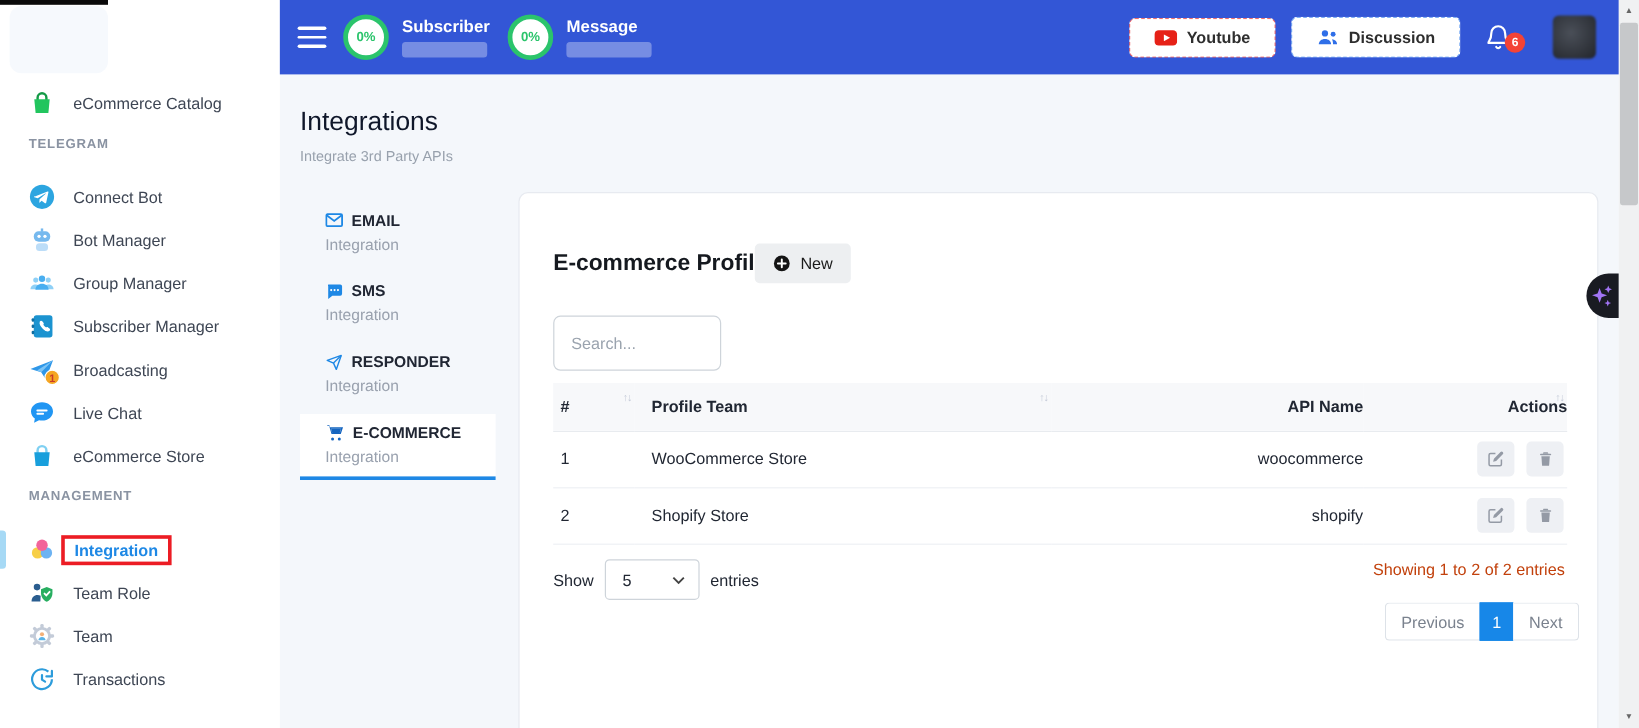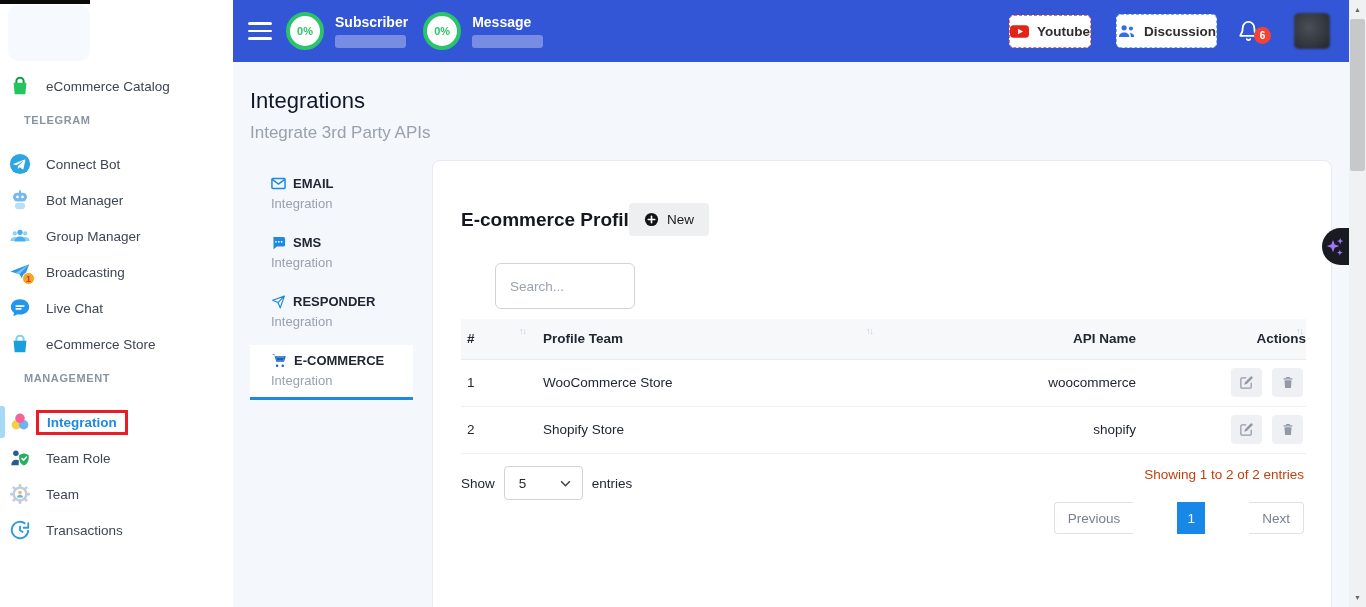--- a/index.html
+++ b/index.html
@@ -4,76 +4,76 @@
 <style>
   * { margin:0; padding:0; box-sizing:border-box; }
   html,body { width:1366px; height:607px; overflow:hidden; font-family:"Liberation Sans",sans-serif; background:#fff; }
   .stage { position:relative; width:1366px; height:607px; overflow:hidden; }
 
   
   .sidebar { position:absolute; left:0; top:0; width:233px; height:607px; background:#fff; z-index:5; }
   .top-black-bar { position:absolute; left:0; top:0; width:90px; height:4px; background:#0a0a0a; z-index:9; }
   .logo-blob { position:absolute; left:8px; top:5px; width:82px; height:56px; background:#f6f9fd; border-radius:10px; }
   .side-flow { padding-top:68px; }
-  .side-item { position:relative; display:flex; align-items:center; gap:15px; height:36px; padding-left:9px; cursor:pointer; }
+  .side-item { position:relative; display:flex; align-items:center; gap:15px; height:36px; padding-left:24px; cursor:pointer; }
   .side-item .icn { position:relative; width:22px; height:22px; flex:0 0 22px; display:flex; align-items:center; justify-content:center; }
   .side-item .lbl { font-size:13.5px; color:#3e4654; white-space:nowrap; }
   .section-label { margin:10px 0 20px 24px; height:12px; line-height:12px; font-size:11px; font-weight:bold; color:#8a93a2; letter-spacing:.6px; }
   .active-bar { position:absolute; left:0; top:2px; width:5px; height:32px; background:#a6d9f5; border-radius:0 3px 3px 0; }
   .red-box { border:3px solid #ec1c24; padding:2px 8px; margin-left:-10px; }
   .integration-lbl { color:#1e88e5 !important; font-weight:bold; }
   .mini-badge { position:absolute; right:-4px; bottom:-2px; width:13px; height:13px; border-radius:50%; background:#f5a623; color:#c93a2b; font-size:9px; font-weight:bold; display:flex; align-items:center; justify-content:center; border:1px solid #fff; }
 
   
   .topbar { position:absolute; left:233px; top:0; width:1116px; height:62px; background:#3356d6; display:flex; align-items:center; padding:0 19px 0 15px; z-index:4; }
   .hamburger { width:24px; display:flex; flex-direction:column; gap:5px; cursor:pointer; margin-right:14px; }
   .hamburger span { height:2.5px; background:#fff; border-radius:2px; }
   .stat { display:flex; align-items:center; gap:11px; margin-right:15px; }
   .ring { width:38px; height:38px; border-radius:50%; border:4px solid #2bc46c; background:#fff; display:flex; align-items:center; justify-content:center; font-size:11px; font-weight:bold; color:#2bc46c; }
   .stat-label { color:#fff; font-weight:bold; font-size:14px; margin-bottom:5px; }
   .blur-box { width:71px; height:13px; background:rgba(255,255,255,.33); border-radius:3px; }
   .top-right { margin-left:auto; display:flex; align-items:center; }
-  .pill-btn { display:flex; align-items:center; gap:8px; background:#fff; border-radius:5px; padding:8px 0; font-size:13.5px; font-weight:bold; color:#2e2e2e; cursor:pointer; white-space:nowrap;margin-left:12px; }
+  .pill-btn { display:flex; align-items:center; gap:8px; background:#fff; border-radius:5px; padding:8px 20px; font-size:13.5px; font-weight:bold; color:#2e2e2e; cursor:pointer; white-space:nowrap; }
   .pill-btn.yt { border:1.5px dashed #ef6b6b; margin-right:13px; }
   .pill-btn.disc { border:1.5px dashed #7fb0f5; }
   .bell-wrap { position:relative; margin:0 34px 0 20px; cursor:pointer; width:23px; height:24px; }
   .badge { position:absolute; right:-11px; top:8px; width:17px; height:17px; background:#f44336; color:#fff; border-radius:50%; font-size:10px; font-weight:bold; display:flex; align-items:center; justify-content:center; }
   .avatar { width:36px; height:36px; border-radius:5px; background:radial-gradient(circle at 42% 40%, #4a4f58, #22252b); filter:blur(1px); cursor:pointer; }
 
   
   .content { position:absolute; left:233px; top:62px; width:1116px; height:545px; background:#f4f7fb; z-index:3; }
   .page-head { position:absolute; left:17px; top:26px; }
   .page-title { font-size:22px; font-weight:normal; color:#0f172a; }
-  .page-sub { font-size:17px; color:#98a1ad; margin-top:9px;text-align:center; }
+  .page-sub { font-size:12px; color:#98a1ad; margin-top:9px;text-align:center; }
 
   .subnav { position:absolute; left:17px; top:106px; width:163px; }
   .subnav-item { padding:8px 0 9px 21px; margin-bottom:7px; cursor:pointer; }
   .subnav-item.active { background:#fff; border-bottom:3px solid #1e88e5; }
   .subnav-title { display:flex; align-items:center; gap:7px; font-size:13px; font-weight:bold; color:#202633; }
   .subnav-sub { font-size:13px; color:#99a1ae; margin-top:5px; }
 
   .card { position:absolute; left:199px; top:98px; width:900px; height:480px; background:#fff; border:1px solid #e7eaf0; border-radius:8px; }
   .panel-title { position:absolute; left:28px; top:48px; font-size:19px; font-weight:bold; color:#15191f; }
   .new-btn { position:absolute; left:196px; top:42px; display:flex; align-items:center; gap:8px; background:#edeff1; border-radius:4px; padding:9px 15px; font-size:13.5px; color:#1a1a1a; cursor:pointer; }
-  .search-input { position:absolute; left:28px; top:102px; width:140px; height:46px; border:1px solid #ced4da; border-radius:6px; padding:0 14px; font-size:13.5px; color:#495057; outline:none;margin-left:34px; }
+  .search-input { position:absolute; left:28px; top:102px; width:140px; height:46px; border:1px solid #ced4da; border-radius:6px; padding:0 14px; font-size:13.5px; color:#495057; outline:none; }
   .search-input::placeholder { color:#9aa3ae; }
 
   .tbl { position:absolute; left:28px; top:158px; width:845px; border-collapse:collapse; table-layout:fixed; }
   .tbl thead th { background:#f7f8fa; height:40px; font-size:13.5px; font-weight:bold; color:#212733; text-align:left; position:relative; border-bottom:1px solid #e8ebef; }
   .tbl th.c, .tbl td.c { text-align:right; }
   .tbl th:nth-child(1), .tbl td:nth-child(1) { padding-left:6px; }
   .tbl th:nth-child(2), .tbl td:nth-child(2) { padding-left:14px; }
   .tbl tbody td { height:47px; border-bottom:1px solid #eef0f4; font-size:13.5px; color:#212733; }
   .sort { position:absolute; right:3px; top:7px; font-size:9px; color:#c5cbd8; letter-spacing:-1px; font-weight:normal; }
   .act-btn { display:inline-flex; width:31px; height:29px; background:#eef0f4; border-radius:4px; align-items:center; justify-content:center; margin:0 3px; cursor:pointer; vertical-align:middle; }
 
   .show-row { position:absolute; left:28px; top:305px; display:flex; align-items:center; gap:9px; font-size:13.5px; color:#212733; }
   .fake-select { width:79px; height:34px; border:1px solid #ced4da; border-radius:4px; display:flex; align-items:center; justify-content:space-between; padding:0 11px 0 14px; font-size:13.5px; color:#212733; background:#fff; cursor:pointer; }
   .showing-text { position:absolute; right:27px; top:306px; font-size:13.5px; color:#c2410c; }
-  .pagination { position:absolute; right:27px; top:341px; display:flex;gap:44px; }
+  .pagination { position:absolute; right:15px; top:341px; display:flex; }
   .page-btn { height:32px; padding:0 13px; border:1px solid #dde2e8; background:#fff; color:#7a828e; font-size:13.5px; display:flex; align-items:center; cursor:pointer; }
   .page-btn.prev { border-radius:4px 0 0 4px; border-right:none; }
   .page-btn.next { border-radius:0 4px 4px 0; border-left:none; }
   .page-btn.current { background:#1787e8; color:#fff; border-color:#1787e8; width:28px; justify-content:center; padding:0; }
 
   
   .ai-btn { position:absolute; left:1322px; top:228px; width:27px; height:37px; background:#191b22; border-radius:19px 0 0 19px; z-index:7; display:flex; align-items:center; padding-left:3px; cursor:pointer; }
   .scrollbar { position:absolute; right:0; top:0; width:17px; height:607px; background:#f0f1f2; z-index:10; }
   .sb-arrow { position:absolute; left:0; width:17px; height:17px; display:flex; align-items:center; justify-content:center; font-size:7px; color:#666; cursor:pointer; }
   .sb-up { top:1px; } .sb-down { bottom:1px; }
@@ -131,20 +131,32 @@
               <circle cx="17.7" cy="9.2" r="2.3" fill="#8fd0f6"></circle>
               <path d="M1.5 17.5c0-2.7 2.1-4.3 4.8-4.3 1 0 1.9.2 2.6.6l-1.5 3.7z" fill="#8fd0f6"></path>
               <path d="M22.5 17.5c0-2.7-2.1-4.3-4.8-4.3-1 0-1.9.2-2.6.6l1.5 3.7z" fill="#8fd0f6"></path>
               <circle cx="12" cy="8" r="2.9" fill="#49aef0"></circle>
               <path d="M6 18c0-3.3 2.7-5.4 6-5.4s6 2.1 6 5.4z" fill="#49aef0"></path>
             </svg>
         </span>
         <span class="lbl">Group Manager</span>
       </div>
 
+      <div class="side-item">
+        <span class="icn">
+          <svg width="22" height="22" viewBox="0 0 24 24">
+              <rect x="4.5" y="1.8" width="17" height="20.4" rx="2.5" fill="#1b93d0"></rect>
+              <rect x="2.6" y="4.5" width="2.4" height="3.2" rx="1.1" fill="#0f6da0"></rect>
+              <rect x="2.6" y="10.2" width="2.4" height="3.2" rx="1.1" fill="#0f6da0"></rect>
+              <rect x="2.6" y="15.9" width="2.4" height="3.2" rx="1.1" fill="#0f6da0"></rect>
+              <path d="M10 7.6c.5-.85 1.6-.95 2.25-.2l1.05 1.25c.5.6.42 1.25-.1 1.75.6 1.05 1.55 2 2.6 2.6.5-.5 1.15-.6 1.75-.1l1.25 1.05c.75.65.65 1.75-.2 2.25-1.3.85-3.5.3-5.7-1.9s-3.75-4.4-2.9-6.7z" fill="#fff"></path>
+            </svg>
+        </span>
+        <span class="lbl">Subscriber Manager</span>
+      </div>
 
       <div class="side-item">
         <span class="icn">
           <svg width="22" height="22" viewBox="0 0 24 24">
               <path d="M1.5 11.5L22 3.5 15.5 21l-4.2-6.5z" fill="#2f97e8"></path>
               <path d="M11.3 14.5L22 3.5 7.5 12.8z" fill="#7cc4f5"></path>
             </svg>
           <span class="mini-badge">1</span>
         </span>
         <span class="lbl">Broadcasting</span>

